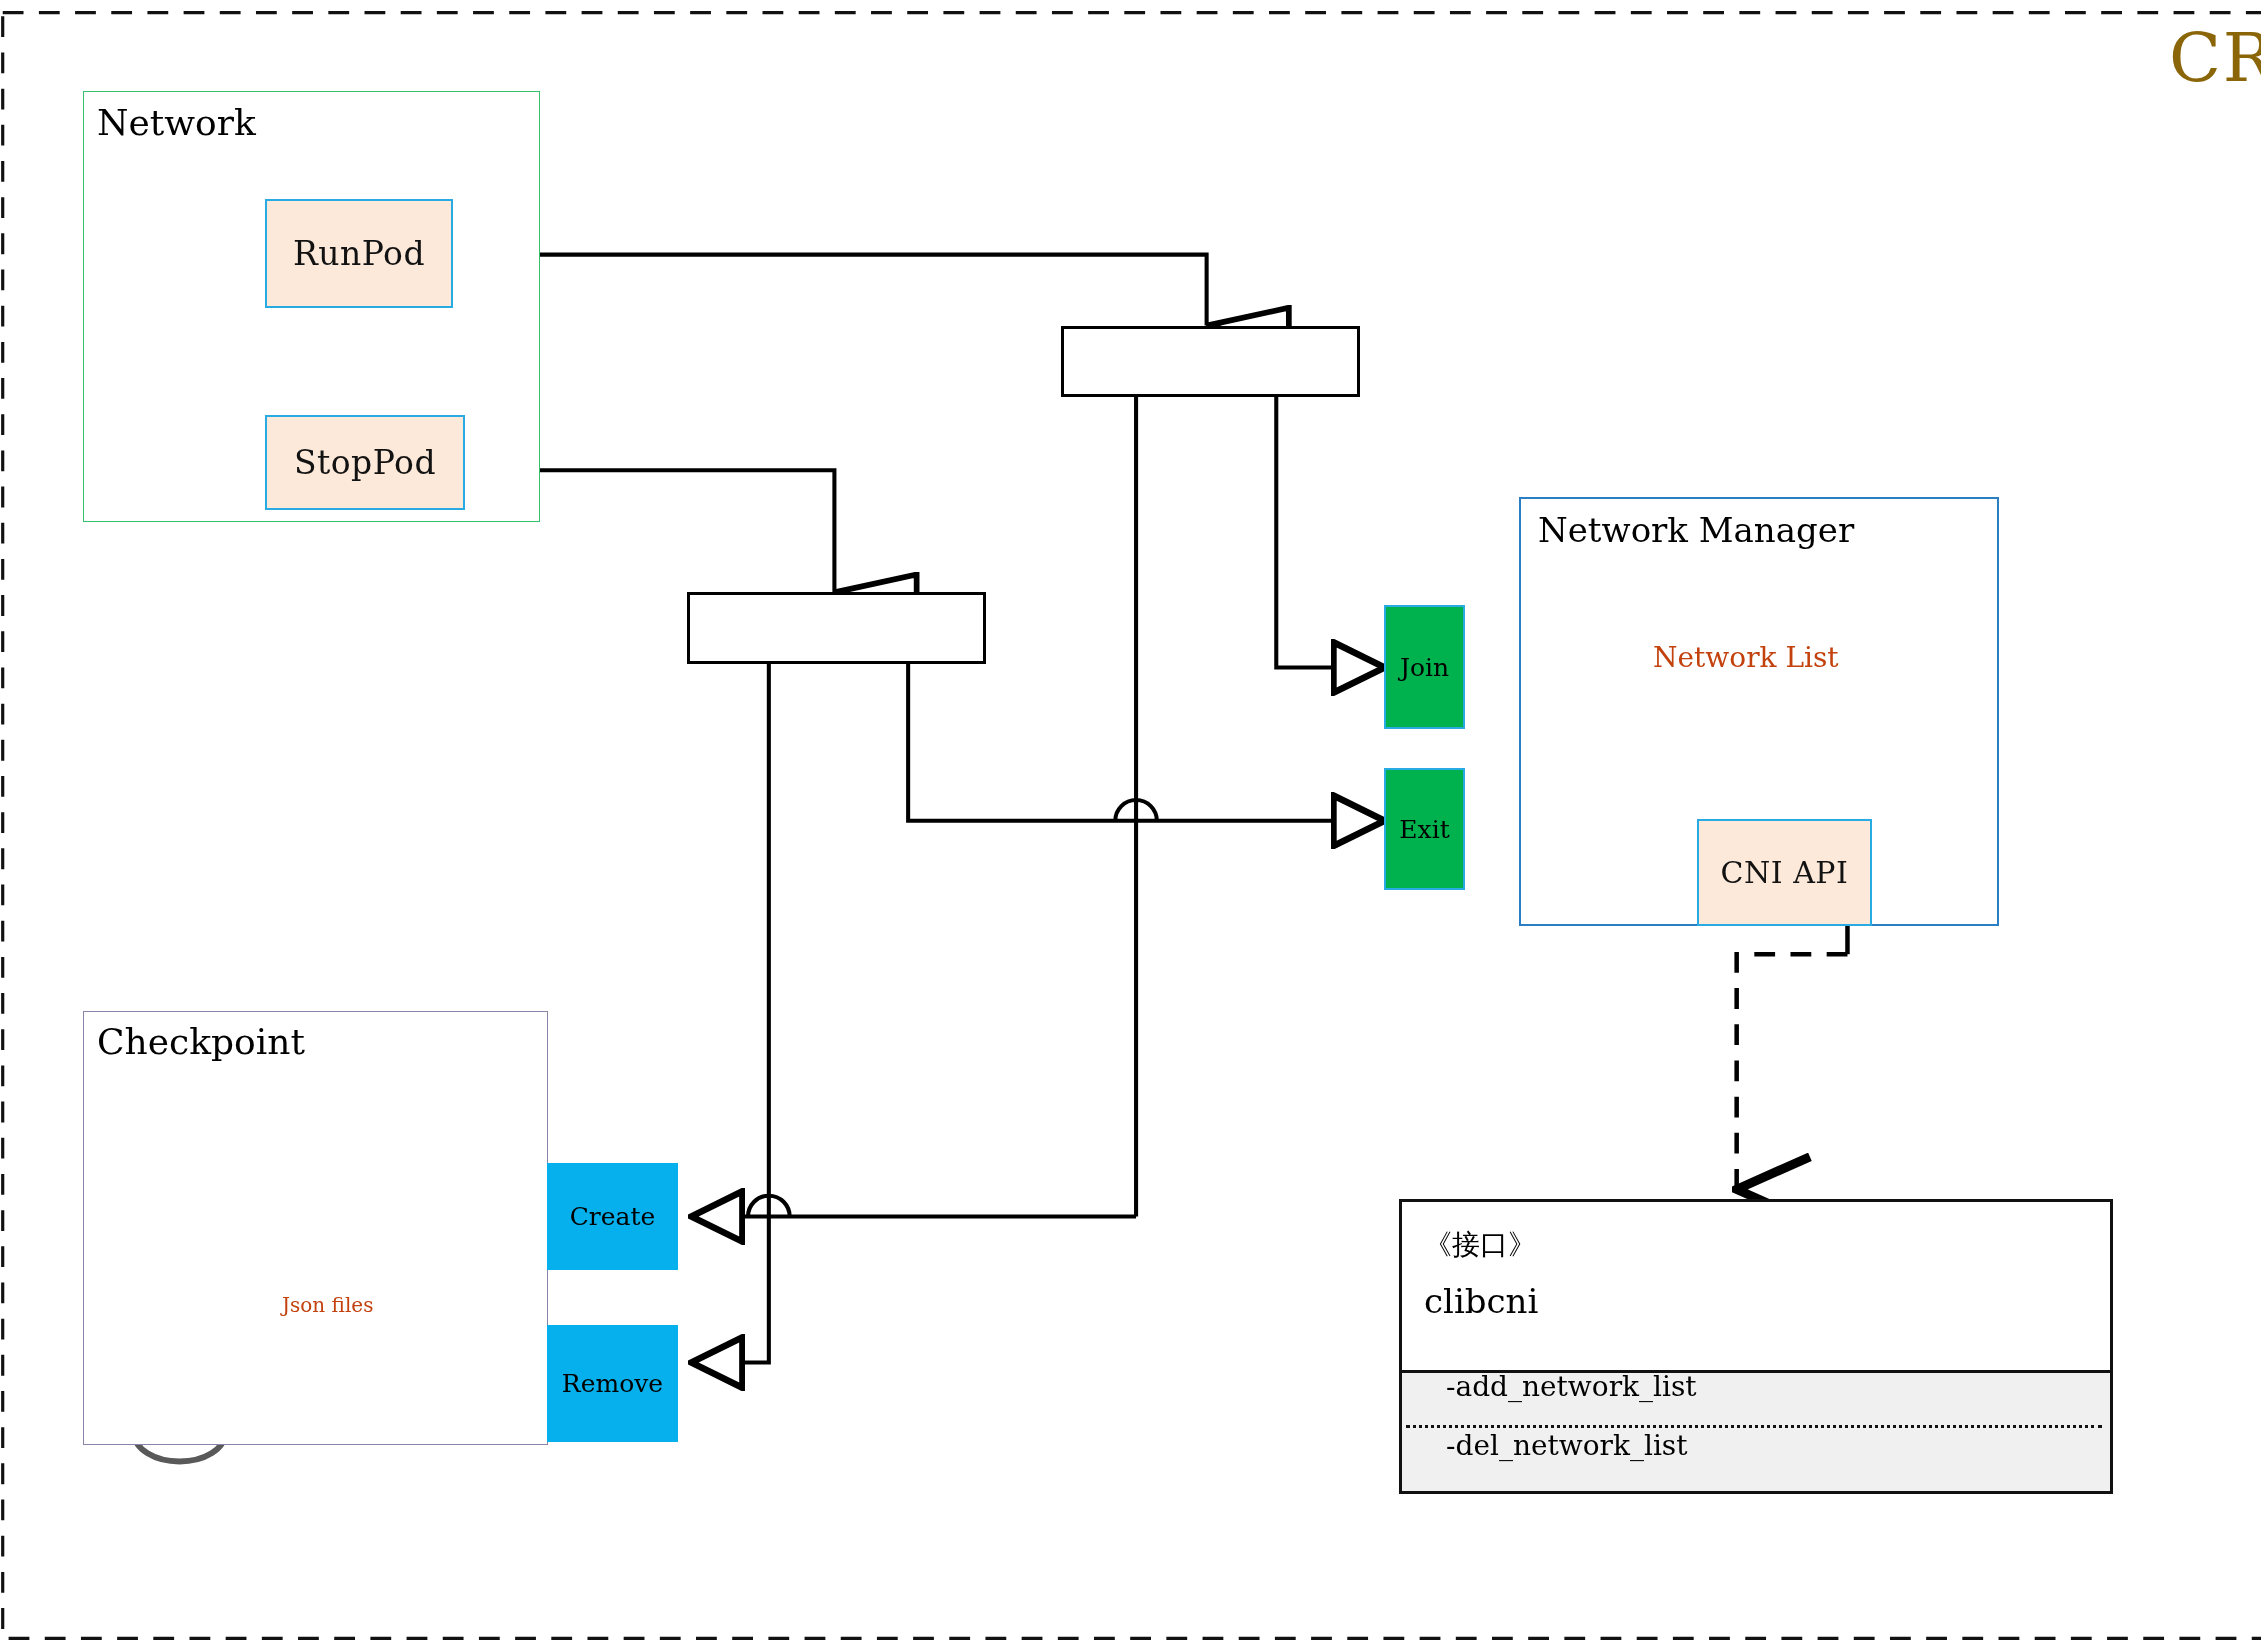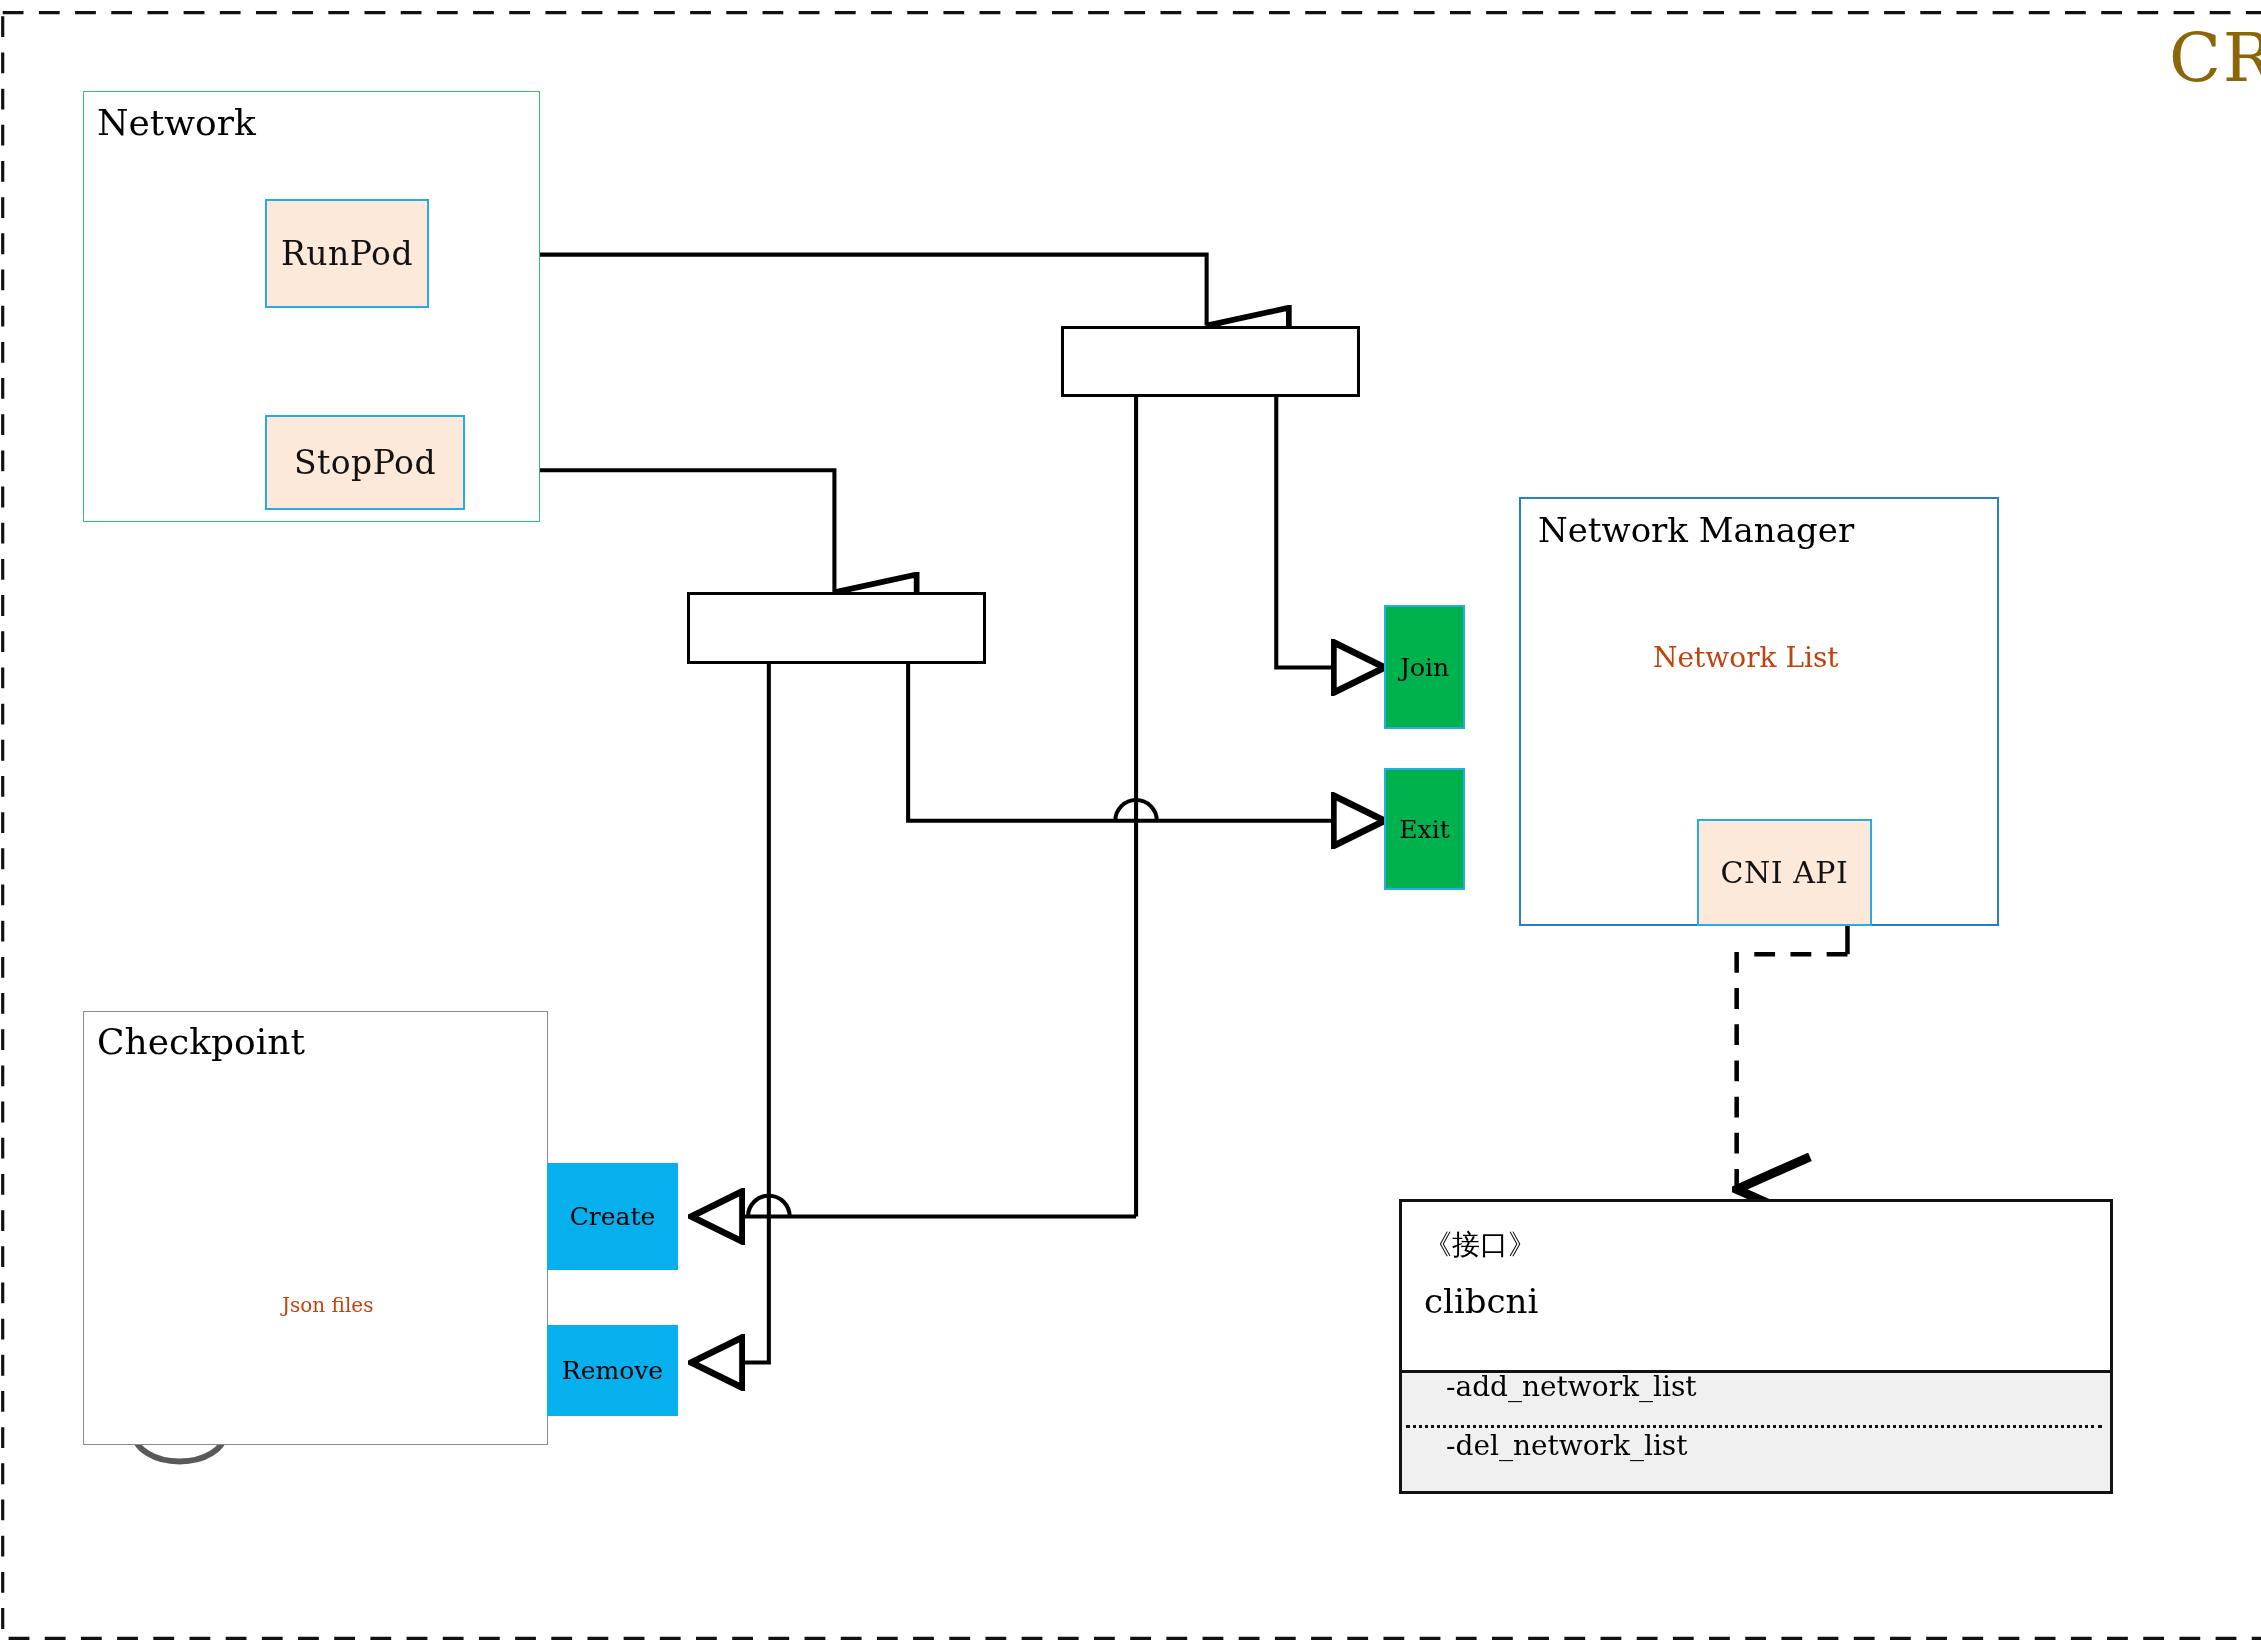--- a/index.html
+++ b/index.html
@@ -108,21 +108,21 @@
       <path d="M3468,1370 v228 a79,46 0 0 0 158,0 v-228" fill="#ffffff" stroke="#595959" stroke-width="11"></path>
       <ellipse cx="3547" cy="1370" rx="79" ry="46" fill="#ffffff" stroke="#595959" stroke-width="11"></ellipse>
     </g>
   </svg>
 
   <div id="cri-title" style="left:2169px;top:18px;">CRI</div>
 
   <div id="runtime-box" class="container" style="left:83px;top:91px;width:457px;height:431px;"></div>
   <div id="runtime-title" class="container-title" style="left:97px;top:102px;">Network</div>
 
-  <div class="node peach" style="left:265px;top:199px;width:164px;height:109px;">
+  <div class="node peach" style="left:265px;top:199px;width:188px;height:109px;">
     <span class="nodetxt">RunPod</span>
   </div>
 
   <div class="node peach" style="left:265px;top:415px;width:200px;height:95px;">
     <span class="nodetxt">StopPod</span>
   </div>
 
   <div class="forkbar" style="position:absolute;left:1061px;top:326px;width:293px;height:65px;"></div>
   <div class="forkbar" style="position:absolute;left:687px;top:592px;width:293px;height:66px;"></div>
 
@@ -141,21 +141,21 @@
     <span class="nodetxt" style="font-size:30px;">CNI API</span>
   </div>
 
   <div id="checkpoint-box" class="container" style="left:83px;top:1011px;width:465px;height:434px;"></div>
   <div id="checkpoint-title" class="container-title" style="left:97px;top:1021px;">Checkpoint</div>
   <div id="jsonfiles-label" class="freelabel" style="left:282px;top:1293px;">Json files</div>
 
   <div class="node cyanbox" style="left:547px;top:1163px;width:131px;height:107px;">
     <span class="nodetxt">Create</span>
   </div>
-  <div class="node cyanbox" style="left:547px;top:1325px;width:131px;height:91px;">
+  <div class="node cyanbox" style="left:547px;top:1325px;width:131px;height:117px;">
     <span class="nodetxt">Remove</span>
   </div>
 
   <div id="iface-box" style="left:1399px;top:1199px;width:714px;height:295px;">
     <div id="iface-ops" style="height:118px;"></div>
   </div>
   <div class="iface-stereo" style="left:1424px;top:1226px;">《接口》</div>
   <div class="iface-name" style="left:1424px;top:1281px;">clibcni</div>
   <div class="iface-op" style="left:1446px;top:1370px;">-add_network_list</div>
   <div id="iface-op-sep" style="left:1406px;top:1425px;width:696px;"></div>

